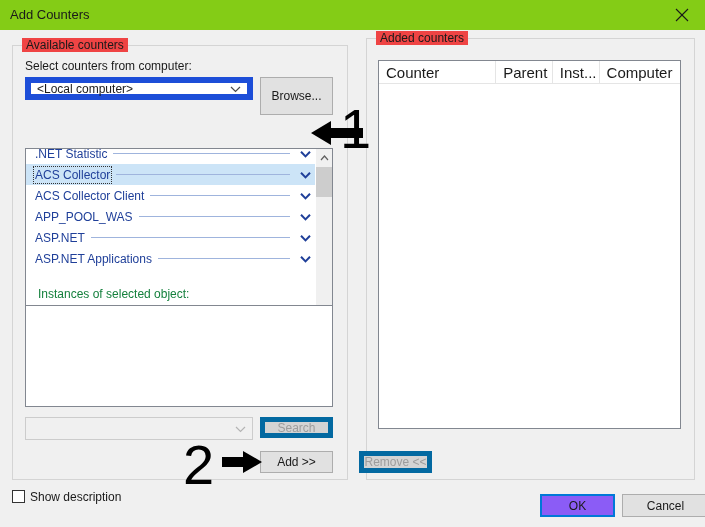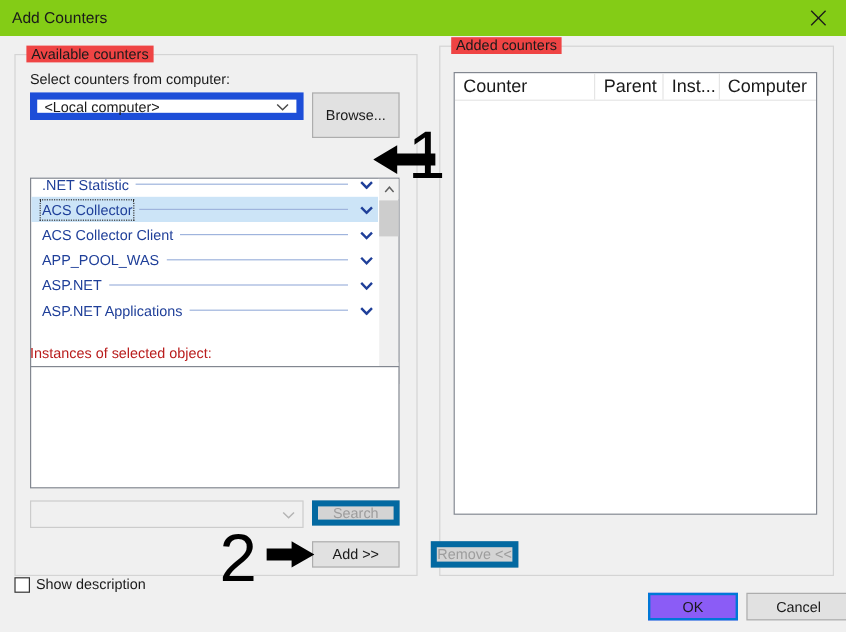--- a/index.html
+++ b/index.html
@@ -59,21 +59,21 @@
 
   #avail-group { left: 12px; top: 45px; width: 334px; height: 433px; }
   #added-group { left: 366px; top: 38px; width: 327px; height: 440px; }
 
   
   .field-label {
     position: absolute;
     font-size: 12px;
     color: #1a1a1a;
   }
-  .field-label.disabled { color: #b91c1c; }
+  .field-label.disabled { color: #15803d; margin-left: 13px; }
 
   
   .combo {
     position: absolute;
     box-sizing: border-box;
     background: #ffffff;
     border: 6px solid #1d4ed8;
     height: 23px;
     display: flex;
     align-items: center;
@@ -234,23 +234,23 @@
     color: #1a1a1a;
     border-right: 1px solid #e5e5e5;
     white-space: nowrap;
     overflow: hidden;
   }
   .th:last-child { border-right: none; }
 
   
   #show-desc {
     position: absolute;
-    left: 12px; top: 480px;
-    display: flex;
-    align-items: center;
+    left: 12px; top: 490px;
+    display: flex;
+    align-items: flex-start;
     gap: 5px;
   }
   .cbox {
     width: 13px; height: 13px;
     box-sizing: border-box;
     border: 1px solid #333333;
     background: #ffffff;
   }
 
   

